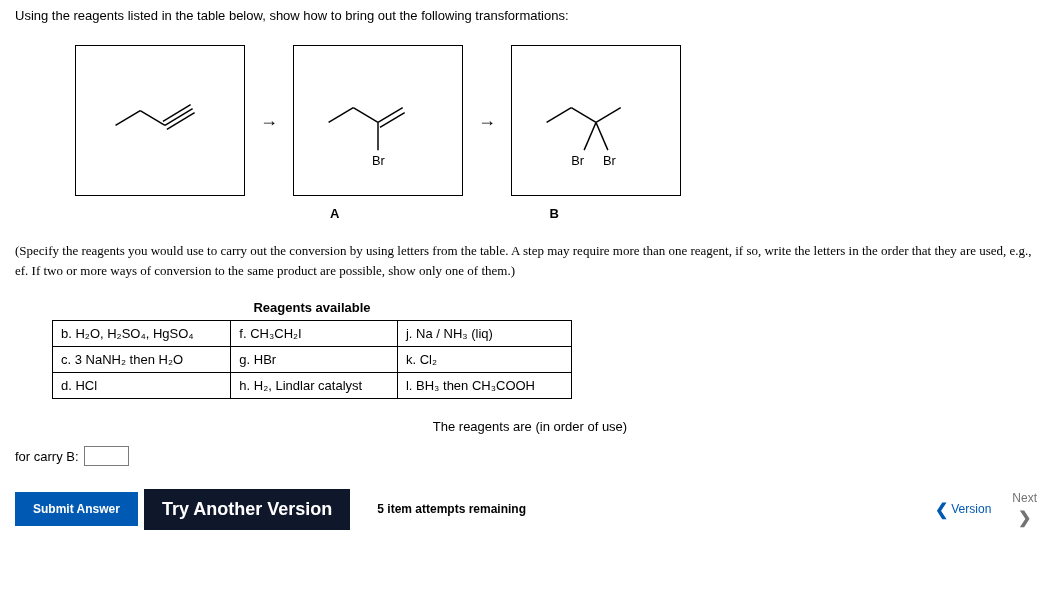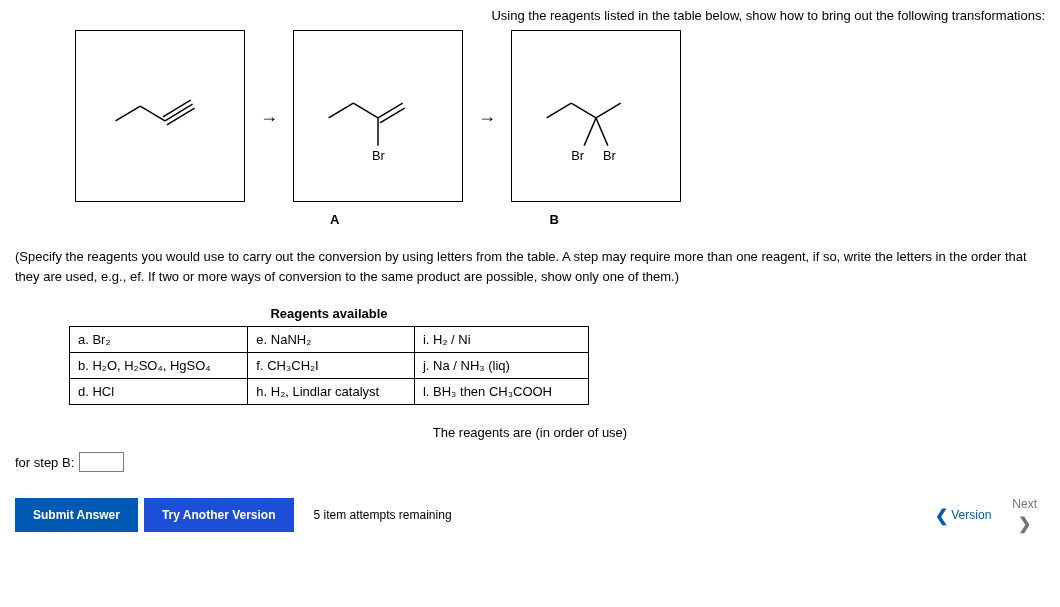--- a/index.html
+++ b/index.html
@@ -1,35 +1,35 @@
 <!DOCTYPE html>
 <html><head>
   <meta charset="utf-8">
   <style>
     * { box-sizing: border-box; margin: 0; padding: 0; }
     body { font-family: Arial, sans-serif; font-size: 13px; color: #000; padding: 8px 15px; background: #fff; }
-    .intro { margin-bottom: 7px; text-align: right; }
+    .intro { margin-bottom: 22px; }
     .structures-row { display: flex; align-items: center; gap: 15px; margin-left: 60px; margin-bottom: 10px; }
-    .structure-box { border: 1px solid #000; width: 170px; height: 172px; position: relative; background: #fff; }
+    .structure-box { border: 1px solid #000; width: 170px; height: 151px; position: relative; background: #fff; }
     .arrow { font-size: 18px; }
     .label-row { display: flex; margin-left: 60px; margin-bottom: 20px; }
     .label-a { margin-left: 255px; font-weight: bold; }
     .label-b { margin-left: 210px; font-weight: bold; }
-    .note { margin-bottom: 20px; line-height: 1.5; }
-    .table-wrap { margin-left: 54px; margin-bottom: 20px; }
+    .note { margin-bottom: 20px; line-height: 1.5; font-family: Liberation Serif, serif; }
+    .table-wrap { margin-left: 37px; margin-bottom: 20px; }
     .table-title { text-align: center; font-weight: bold; margin-bottom: 5px; width: 520px; }
     table { border-collapse: collapse; width: 520px; }
     td { border: 1px solid #000; padding: 5px 8px; font-size: 13px; }
     .answer-section p { margin-bottom: 12px; text-align: center; }
     .answer-row { margin-bottom: 10px; display: flex; align-items: center; gap: 5px; }
     .answer-row input { width: 45px; height: 20px; border: 1px solid #7a7a7a; padding: 2px; }
     .button-row { margin-top: 20px; display: flex; align-items: center; gap: 6px; }
     .btn-submit { background: #0059b3; color: #fff; border: none; padding: 10px 18px; font-weight: bold; font-size: 12px; cursor: pointer; }
-    .btn-try { background: #1d4ed8; color: #fff; border: none; padding: 10px 18px; font-weight: bold; font-size: 12px; cursor: pointer; }
-    .attempts { font-weight: normal; font-size: 12px; margin-left: 14px; }
+    .btn-try { background: #0f172a; color: #fff; border: none; padding: 10px 18px; font-weight: bold; font-size: 18px; cursor: pointer; }
+    .attempts { font-weight: bold; font-size: 12px; margin-left: 21px; }
     .nav-buttons { margin-left: auto; display: flex; gap: 5px; align-items: center; }
     .nav-btn { font-size: 12px; padding: 5px 8px; display: flex; align-items: center; gap: 3px; cursor: pointer; }
     .nav-prev { color: #0059b3; }
     .nav-next { color: #737373; flex-direction: column; }
     .chev { font-weight: bold; font-size: 16px; }
     
     .struct-svg { width: 100%; height: 100%; }
   </style>
 </head>
 <body>
@@ -75,43 +75,43 @@
   <span class="label-a">A</span>
   <span class="label-b">B</span>
 </div>
 
 <p class="note">(Specify the reagents you would use to carry out the conversion by using letters from the table. A step may require more than one reagent, if so, write the letters in the order that they are used, e.g., ef. If two or more ways of conversion to the same product are possible, show only one of them.)</p>
 
 <div class="table-wrap">
   <div class="table-title">Reagents available</div>
   <table>
     <tbody>
-        <tr>
-      <td>a. Br₂</td>
-      <td>e. NaNH₂</td>
-      <td>i. H₂ / Ni</td>
-    </tr>
     <tr>
       <td>b. H₂O, H₂SO₄, HgSO₄</td>
       <td>f. CH₃CH₂I</td>
       <td>j. Na / NH₃ (liq)</td>
+    </tr>
+    <tr>
+      <td>c. 3 NaNH₂ then H₂O</td>
+      <td>g. HBr</td>
+      <td>k. Cl₂</td>
     </tr>
     <tr>
       <td>d. HCl</td>
       <td>h. H₂, Lindlar catalyst</td>
       <td>l. BH₃ then CH₃COOH</td>
     </tr>
   </tbody>
     </table>
 </div>
 
 <div class="answer-section">
   <p>The reagents are (in order of use)</p>
   <div class="answer-row">
-    <span>for step B:</span>
+    <span>for carry B:</span>
     <input type="text" value="" style="">
   </div>
 </div>
 
 <div class="button-row">
   <button class="btn-submit">Submit Answer</button>
   <button class="btn-try">Try Another Version</button>
   <span class="attempts">5 item attempts remaining</span>
   <div class="nav-buttons">
     <div class="nav-btn nav-prev">

